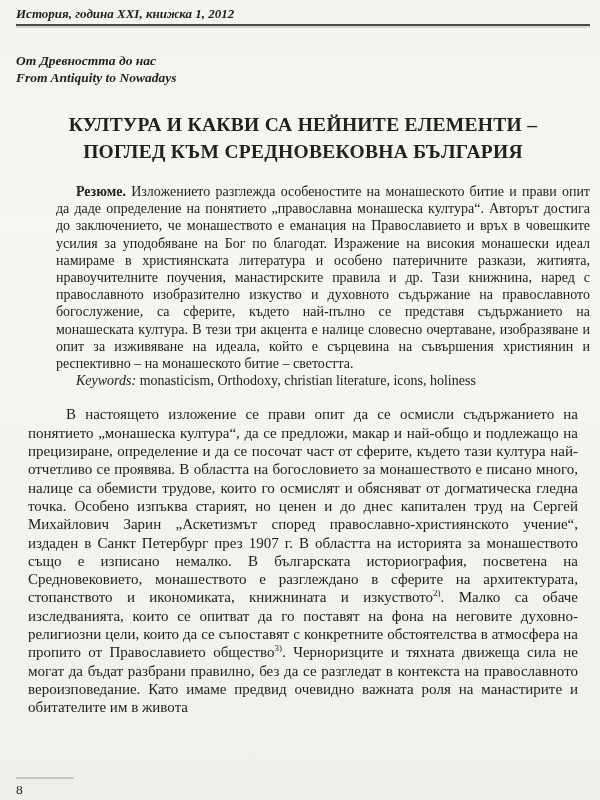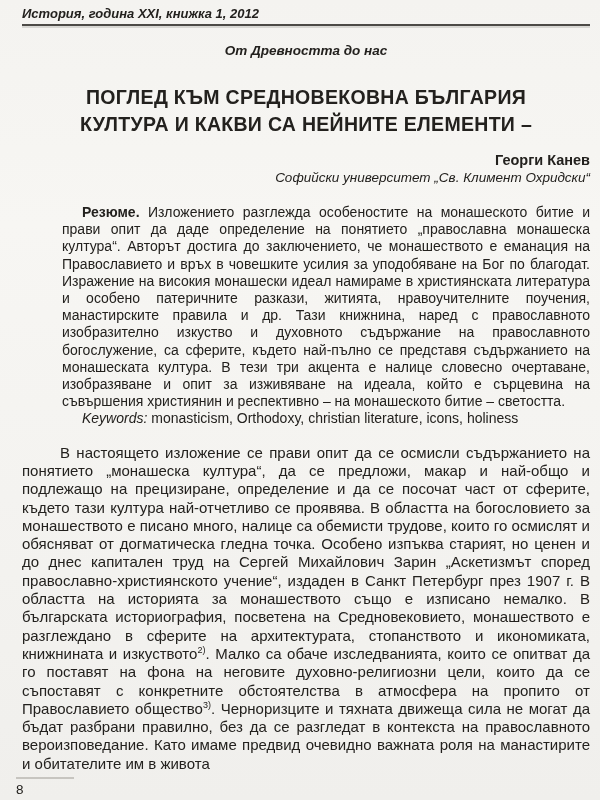--- a/index.html
+++ b/index.html
@@ -6,25 +6,25 @@
     margin: 0;
     padding: 0;
     background: #e9e8e5;
   }
   .page {
     position: relative;
     width: 600px;
     height: 800px;
     margin: 0 auto;
     box-sizing: border-box;
-    padding: 6px 10px 0 22px;
+    padding: 6px 10px 0 16px;
     overflow: hidden;
     background: linear-gradient(180deg, #f4f3f0 0%, #f7f6f3 28%, #f4f3f0 62%, #f0efec 100%);
     color: #23211e;
-    font-family: Liberation Sans, sans-serif;
+    font-family: Liberation Serif, serif;
   }
 
   
   .running-head {
     display: flex;
     justify-content: space-between;
     align-items: baseline;
     font-style: italic;
     font-weight: bold;
     font-size: 13px;
@@ -32,22 +32,22 @@
   }
   .head-rule {
     margin-top: 3px;
     height: 2px;
     background: #4c4a46;
     box-shadow: 0 2px 0 rgba(90,88,84,0.18);
   }
 
   
   .series-label {
-    margin-top: 16px;
-    text-align: center;
+    margin-top: 26px;
+    text-align: left;
     font-style: italic;
     font-weight: bold;
     font-size: 13.5px;
     line-height: 17px;
   }
 
   
   .article-title {
     margin: 25px 0 0 0;
     text-align: center;
@@ -93,21 +93,21 @@
   .keywords-label { font-style: italic; }
 
   
   .article-body {
     margin-top: 9px;
     font-size: 15px;
     line-height: 18.3px;
     text-align: justify;
   }
   .article-body p {
-    margin: 0;
+    margin: 12px;
     text-indent: 38px;
   }
   sup.fnmark {
     font-size: 0.6em;
     vertical-align: super;
     line-height: 0;
   }
 
   
   .page-footer {
@@ -131,31 +131,28 @@
 
 <div class="page">
 
   <div class="running-head">
     <span>История, година XXI, книжка 1, 2012</span>
   </div>
   <div class="head-rule"></div>
 
   <div class="series-label">
     <div>От Древността до нас</div>
+    <div>From Antiquity to Nowadays</div>
   </div>
 
   <h1 class="article-title">
+    <div>КУЛТУРА И КАКВИ СА НЕЙНИТЕ ЕЛЕМЕНТИ –</div>
     <div>ПОГЛЕД КЪМ СРЕДНОВЕКОВНА БЪЛГАРИЯ</div>
-    <div>КУЛТУРА И КАКВИ СА НЕЙНИТЕ ЕЛЕМЕНТИ –</div>
   </h1>
 
-  <div class="author-block">
-    <div class="author-name">Георги Канев</div>
-    <div class="author-affiliation">Софийски университет „Св. Климент Охридски“</div>
-  </div>
 
   <div class="abstract-section">
     <p><span class="abstract-label">Резюме.</span><span> Изложението разглежда особеностите на монашеското битие и прави опит да даде определение на понятието „православна монашеска култура“. Авторът достига до заключението, че монашеството е еманация на Православието и връх в човешките усилия за уподобяване на Бог по благодат. Изражение на високия монашески идеал намираме в християнската литература и особено патеричните разкази, житията, нравоучителните поучения, манастирските правила и др. Тази книжнина, наред с православното изобразително изкуство и духовното съдържание на православното богослужение, са сферите, където най-пълно се представя съдържанието на монашеската култура. В тези три акцента е налице словесно очертаване, изобразяване и опит за изживяване на идеала, който е сърцевина на съвършения християнин и респективно – на монашеското битие – светостта.</span></p>
     <p><span class="keywords-label">Keywords:</span><span> monasticism, Orthodoxy, christian literature, icons, holiness</span></p>
   </div>
 
   <div class="article-body">
     <p><span>В настоящето изложение се прави опит да се осмисли съдържанието на понятието „монашеска култура“, да се предложи, макар и най-общо и подлежащо на прецизиране, определение и да се посочат част от сферите, където тази култура най-отчетливо се проявява. В областта на богословието за монашеството е писано много, налице са обемисти трудове, които го осмислят и обясняват от догматическа гледна точка. Особено изпъква старият, но ценен и до днес капитален труд на Сергей Михайлович Зарин „Аскетизмът според православно-християнското учение“, издаден в Санкт Петербург през 1907 г. В областта на историята за монашеството също е изписано немалко. В българската историография, посветена на Средновековието, монашеството е разглеждано в сферите на архитектурата, стопанството и икономиката, книжнината и изкуството</span><sup class="fnmark">2)</sup><span>. Малко са обаче изследванията, които се опитват да го поставят на фона на неговите духовно-религиозни цели, които да се съпоставят с конкретните обстоятелства в атмосфера на пропито от Православието общество</span><sup class="fnmark">3)</sup><span>. Черноризците и тяхната движеща сила не могат да бъдат разбрани правилно, без да се разгледат в контекста на православното вероизповедание. Като имаме предвид очевидно важната роля на манастирите и обитателите им в живота</span></p>
   </div>
 

